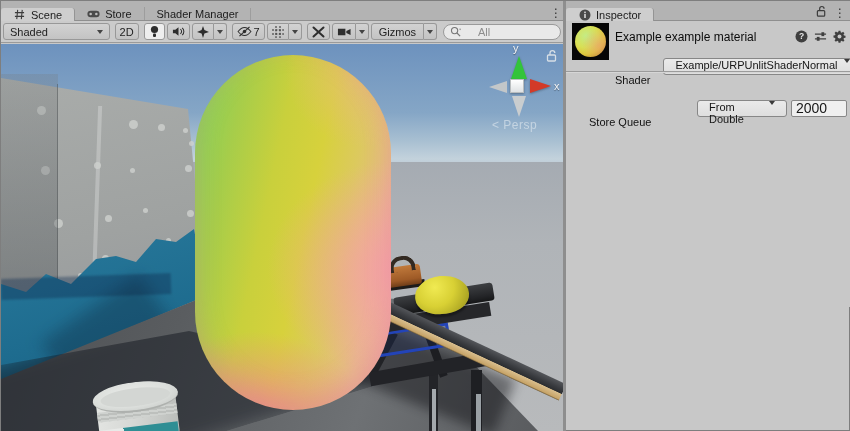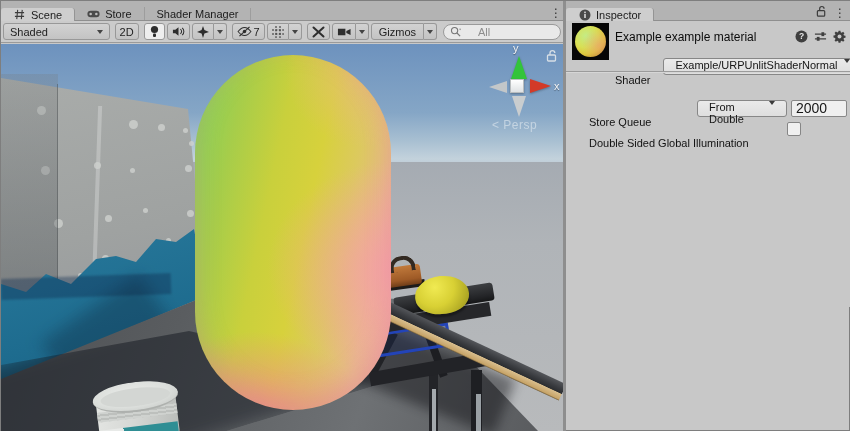--- a/index.html
+++ b/index.html
@@ -376,19 +376,14 @@
     <div class="insp-row" style="top:87px; left:23px; right:4px;">
       <span class="row-label">Store Queue</span>
       <div style="flex:1;"></div>
       <div class="dd" style="width:90px;">
         <span>From Double</span>
         <span class="caret"></span>
       </div>
       <input class="numfield" style="width: 56px; margin-left: 4px;" value="2000">
     </div>
 
-    <div class="insp-row" style="top:108px; left:23px; right:4px;">
-      <span class="row-label">Double Sided Global Illumination</span>
-      <div style="flex:1;"></div>
-      <div class="checkbox" style="margin-right:46px;"></div>
-    </div>
   </div>
 </div>
 
 </body></html>

